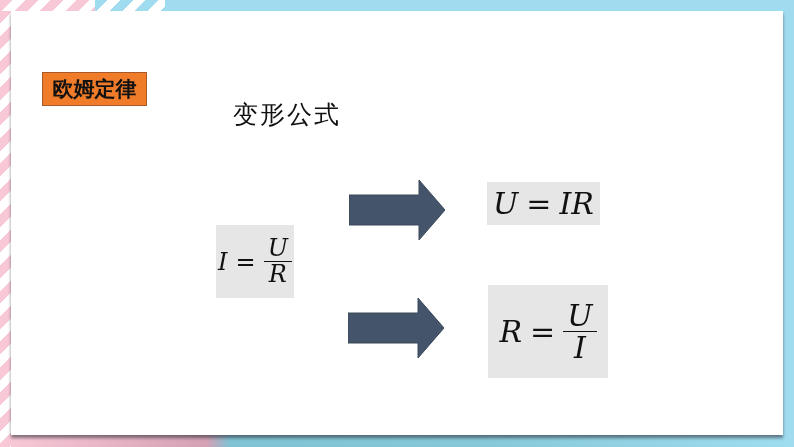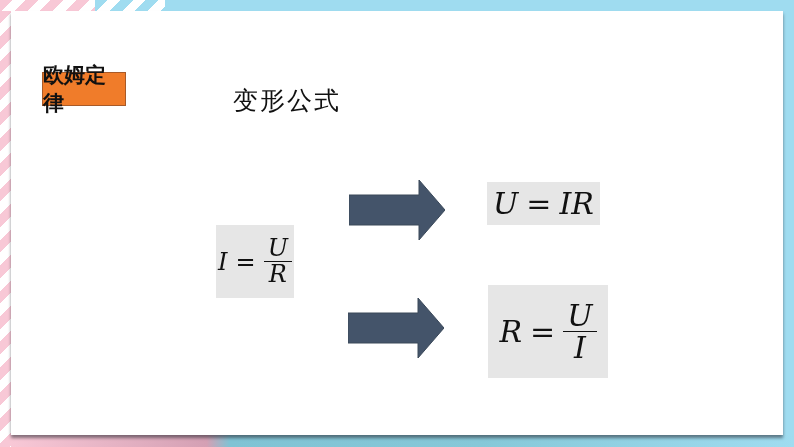--- a/index.html
+++ b/index.html
@@ -32,27 +32,27 @@
   .frame-bottom {
     position:absolute; left:11px; right:0; bottom:0; height:12px;
     background:linear-gradient(90deg,#f8c8d6 0%,#d4a0b4 25%,#7fc3d4 28%,#86c8d8 60%,#9fdcf0 100%);
   }
   .card {
     position:absolute; left:11px; top:11px; width:772px; height:424px;
     background:#ffffff;
     box-shadow: 0 3px 3px rgba(40,40,50,0.55);
   }
   .label-box {
-    position:absolute; left:42px; top:72px; width:84px; height:34px;
+    position:absolute; left:42px; top:72px; width:105px; height:34px;
     background:#f07c2a; border:1px solid #a85a28; box-sizing:border-box;
     display:flex; align-items:center; justify-content:center;
     font-weight:bold; font-size:21px; color:#111; letter-spacing:0px;
   }
   .title {
-    position:absolute; left:233px; top:84px;
+    position:absolute; left:233px; top:98px;
     font-size:25px; color:#111; letter-spacing:2px;
   }
   .formula {
     position:absolute; background:#e6e6e6;
     font-family:"DejaVu Serif","Liberation Serif", serif;
     font-style:italic; color:#111;
     display:flex; align-items:center; justify-content:center;
   }
   .f-main { left:216px; top:225px; width:78px; height:73px; font-size:24px; }
   .f-u { left:487px; top:182px; width:113px; height:43px; font-size:30px; }

